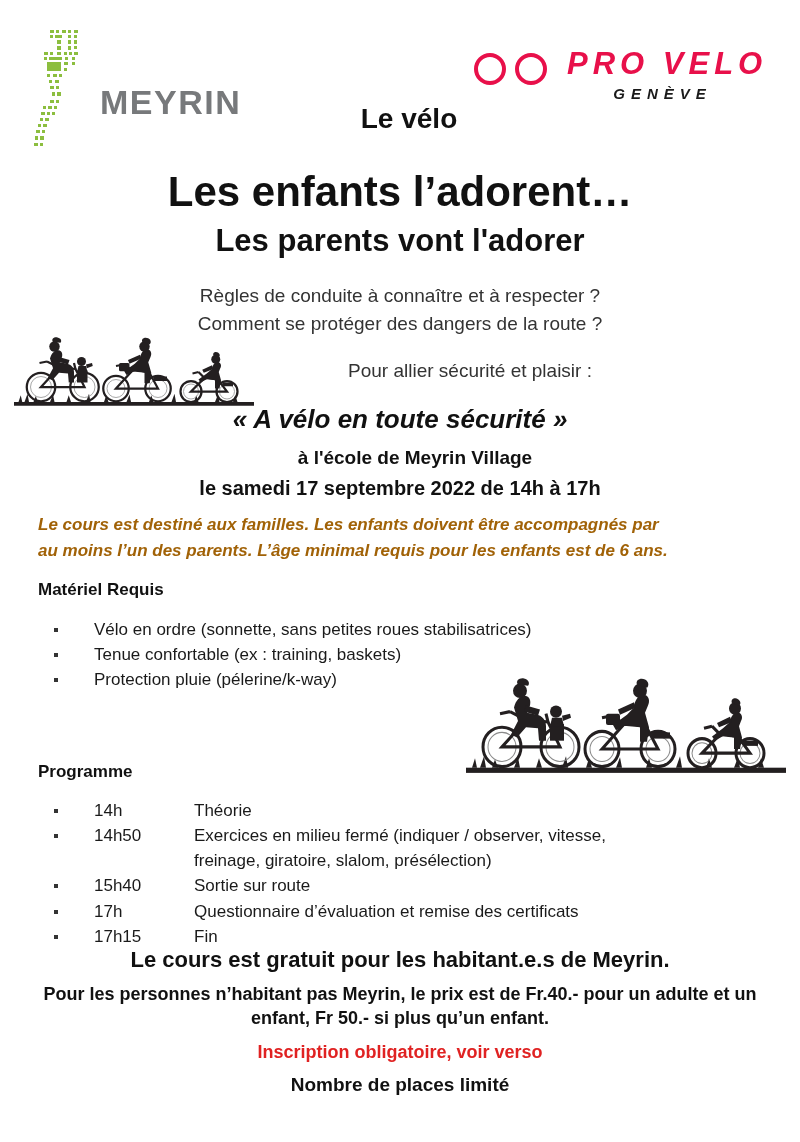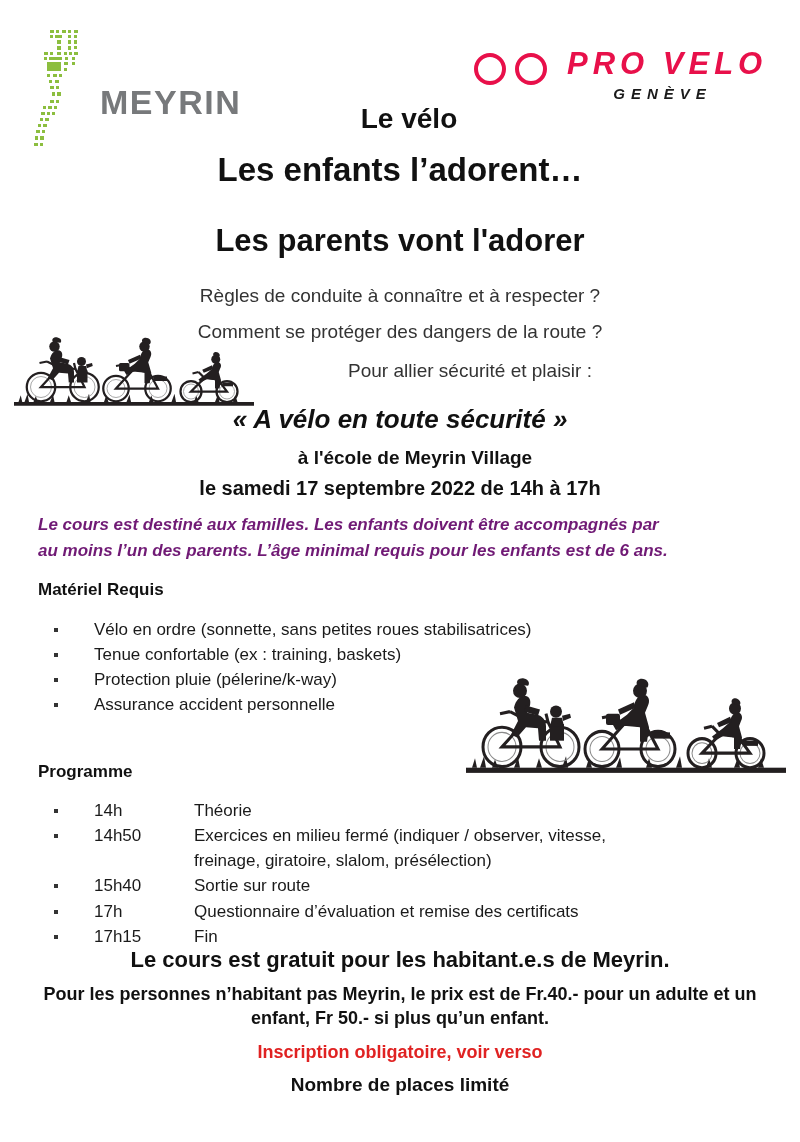--- a/index.html
+++ b/index.html
@@ -78,34 +78,34 @@
   
   .title-line {
     position: absolute;
     left: 0; width: 800px;
     text-align: center;
     font-weight: 700;
     color: #111111;
     line-height: 1.1;
   }
   #title-1 { top: 104px; font-size: 28px; margin-left: 9px; }
-  #title-2 { top: 152px; font-size: 33px; }
+  #title-2 { top: 169px; font-size: 42px; }
   #title-3 { top: 224px; font-size: 31px; }
 
   
   .question {
     position: absolute;
     left: 0; width: 800px;
     text-align: center;
     font-size: 19px;
     color: #333333;
     line-height: 1.3;
   }
   #question-1 { top: 284px; }
-  #question-2 { top: 312px; margin-top: 8px; }
+  #question-2 { top: 312px; }
   #tagline {
     position: absolute;
     left: 70px; top: 360px;
     width: 800px;
     text-align: center;
     font-size: 19px;
     color: #333333;
   }
 
   
@@ -141,21 +141,21 @@
 
   
   #intro-paragraph {
     position: absolute;
     left: 38px; top: 512px;
     width: 636px;
     font-size: 17px;
     font-weight: 700;
     font-style: italic;
     line-height: 1.5;
-    color: #701a75;
+    color: #a16207;
   }
 
   
   .section-heading {
     position: absolute;
     left: 38px;
     font-size: 17px;
     font-weight: 700;
     color: #111111;
   }
@@ -371,21 +371,20 @@
 <div id="event-place">à l'école de Meyrin Village</div>
 <div id="event-date">le samedi 17 septembre 2022 de 14h à 17h</div>
 
 <div id="intro-paragraph">Le cours est destiné aux familles. Les enfants doivent être accompagnés par au moins l’un des parents. L’âge minimal requis pour les enfants est de 6 ans.</div>
 
 <div class="section-heading" id="materiel-heading">Matériel Requis</div>
 <ul class="bullet-list" id="materiel-list">
   <li class="bullet-item"><span>Vélo en ordre (sonnette, sans petites roues stabilisatrices)</span></li>
   <li class="bullet-item"><span>Tenue confortable (ex : training, baskets)</span></li>
   <li class="bullet-item"><span>Protection pluie (pélerine/k-way)</span></li>
-  <li class="bullet-item"><span>Assurance accident personnelle</span></li>
 </ul>
 
 <div class="cyclists" id="cyclists-large">
   <svg viewBox="0 0 320 104" preserveAspectRatio="none">
     <g fill="#231f20">
       <rect x="0" y="96" width="320" height="5"></rect>
       <path d="M6 96 l3 -9 l2 9 z M14 96 l4 -11 l2 11 z M26 96 l3 -8 l3 8 z M48 96 l4 -10 l2 10 z
                M70 96 l3 -9 l3 9 z M96 96 l4 -11 l2 11 z M120 96 l3 -9 l3 9 z M150 96 l4 -10 l2 10 z
                M180 96 l3 -9 l3 9 z M210 96 l4 -11 l2 11 z M240 96 l3 -9 l3 9 z M268 96 l4 -10 l2 10 z
                M292 96 l3 -9 l3 9 z"></path>

